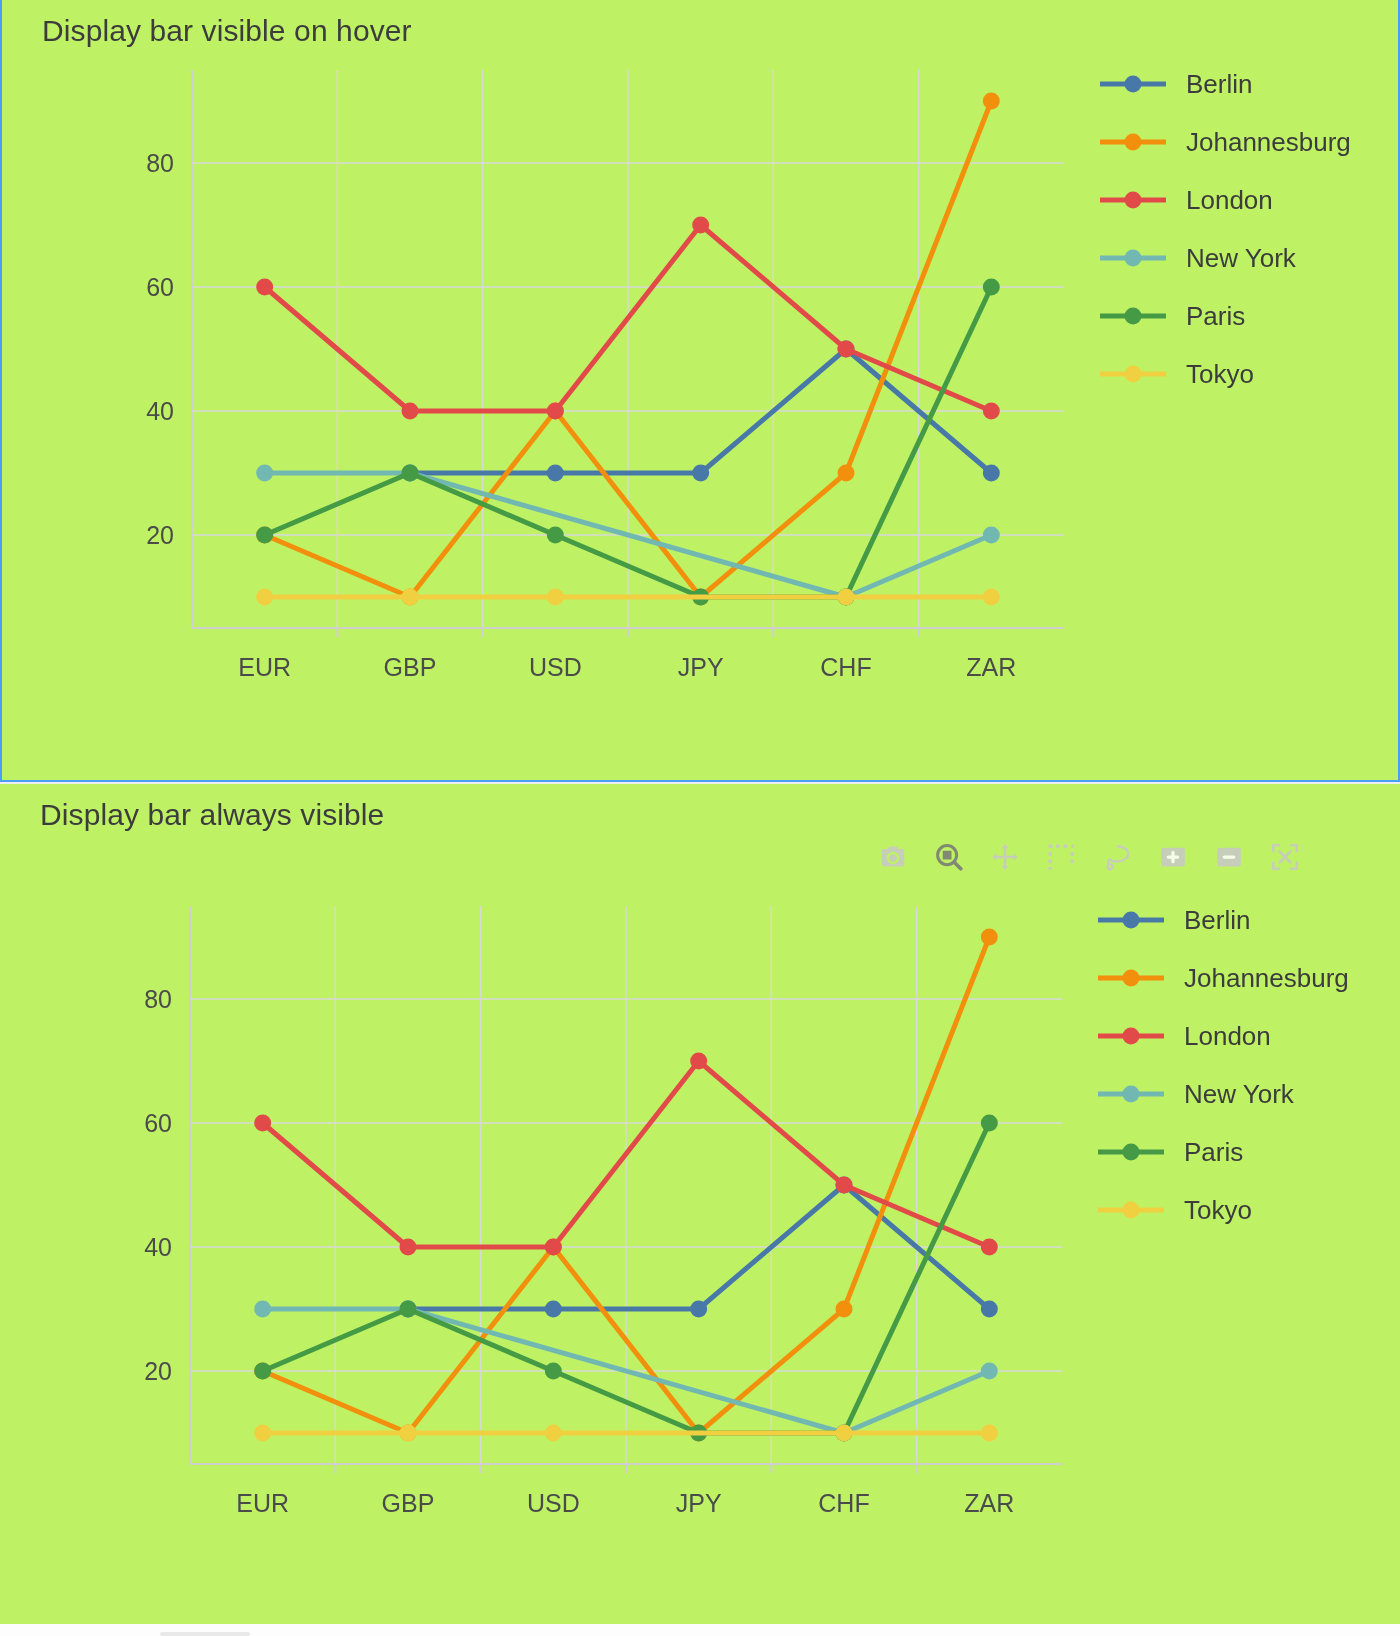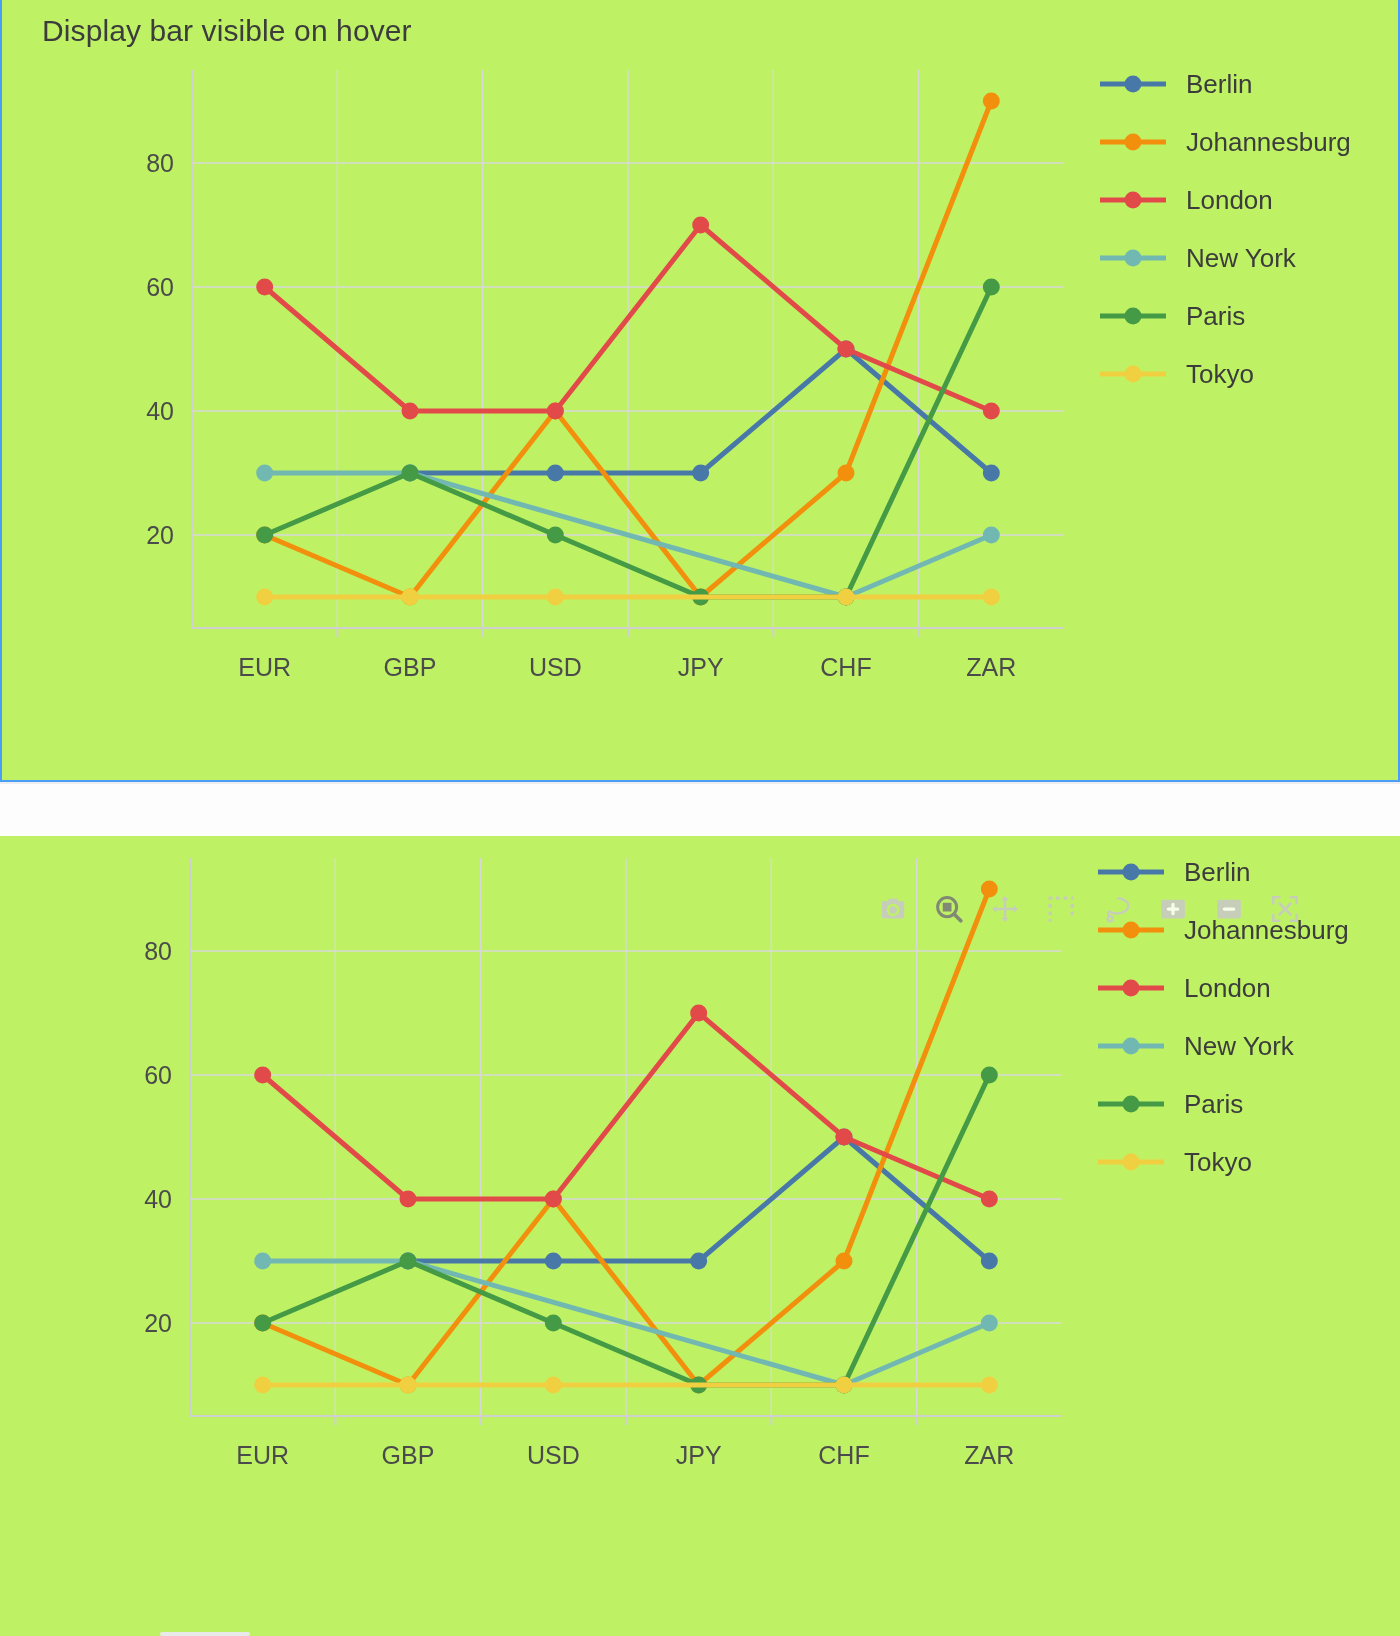--- a/index.html
+++ b/index.html
@@ -161,20 +161,21 @@
           <line x1="1098" x2="1164" y1="326" y2="326" stroke="#f0d040" stroke-width="5"></line>
           <circle cx="1131" cy="326" r="8.5" fill="#f0d040"></circle>
           <text x="1184" y="335" class="legend-text">Tokyo</text>
         </svg>
     </div>
   </div>
 
   <div class="panel-sep"></div>
 
   <div class="panel" id="panel-1" style="height:840px;">
+    <div class="panel-title">Display bar always visible</div>
 
     <div class="modebar" id="modebar-1" style="top:56px; right:98px;">
         <div class="mb-btn" title="Download plot as a png">
           <svg width="30" height="30" viewBox="0 0 24 24">
             <path fill="#c8c8c8" d="M9 3.5l-1.2 2H4.5A1.5 1.5 0 003 7v11a1.5 1.5 0 001.5 1.5h15A1.5 1.5 0 0021 18V7a1.5 1.5 0 00-1.5-1.5h-3.3l-1.2-2H9zm3 4.2a5 5 0 110 10 5 5 0 010-10zm0 2a3 3 0 100 6 3 3 0 000-6z"></path>
           </svg>
         </div>
         <div class="mb-btn" title="Zoom">
           <svg width="30" height="30" viewBox="0 0 24 24">
             <circle cx="10.5" cy="10.5" r="7.6" fill="none" stroke="#777777" stroke-width="2.4"></circle>

